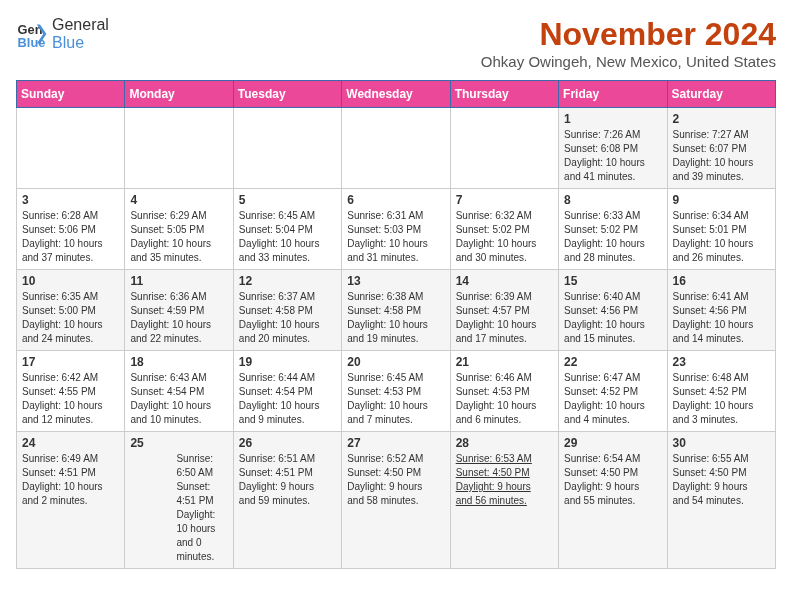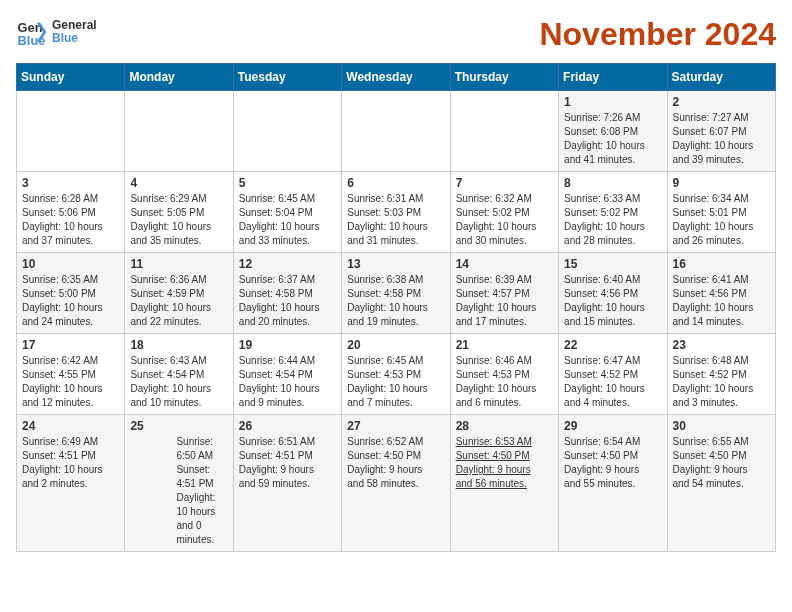--- a/index.html
+++ b/index.html
@@ -15,22 +15,22 @@
       justify-content: space-between;
       align-items: flex-start;
       margin-bottom: 10px;
     }
     .logo {
       display: flex;
       align-items: center;
       gap: 4px;
     }
     .logo-text {
-      font-size: 12px;
-      font-weight: bold;
+      font-size: 16px;
+      font-weight: normal;
       color: #333;
       line-height: 1.1;
     }
     .logo-text span {
       color: #4a90d9;
     }
     .logo-icon {
       width: 32px;
       height: 32px;
     }
@@ -45,21 +45,21 @@
     .location {
       font-size: 15px;
       color: #555;
     }
     table {
       width: 100%;
       border-collapse: collapse;
       table-layout: fixed;
     }
     thead tr th {
-      background-color: #0369a1;
+      background-color: #ec4899;
       color: #fff;
       font-size: 12px;
       font-weight: bold;
       padding: 6px 4px;
       text-align: left;
       border: 1px solid #3a6aaa;
     }
     tbody tr td {
       border: 1px solid #ccc;
       vertical-align: top;
@@ -96,20 +96,21 @@
       <text x="2" y="20" font-size="16" font-weight="bold" fill="#333">Gen</text>
       <text x="2" y="36" font-size="16" font-weight="bold" fill="#4a90d9">Blue</text>
       <polygon points="30,8 38,20 30,32 26,32 34,20 26,8" fill="#4a90d9"></polygon>
     </svg>
     <div>
       <div class="logo-text">General<br><span>Blue</span></div>
     </div>
   </div>
   <div class="title-block">
     <div class="month-title">November 2024</div>
+    <div class="location">Ohkay Owingeh, New Mexico, United States</div>
   </div>
 </div>
 
 <table>
   <thead>
     <tr>
     <th>Sunday</th>
         <th>Monday</th>
         <th>Tuesday</th>
         <th>Wednesday</th>

